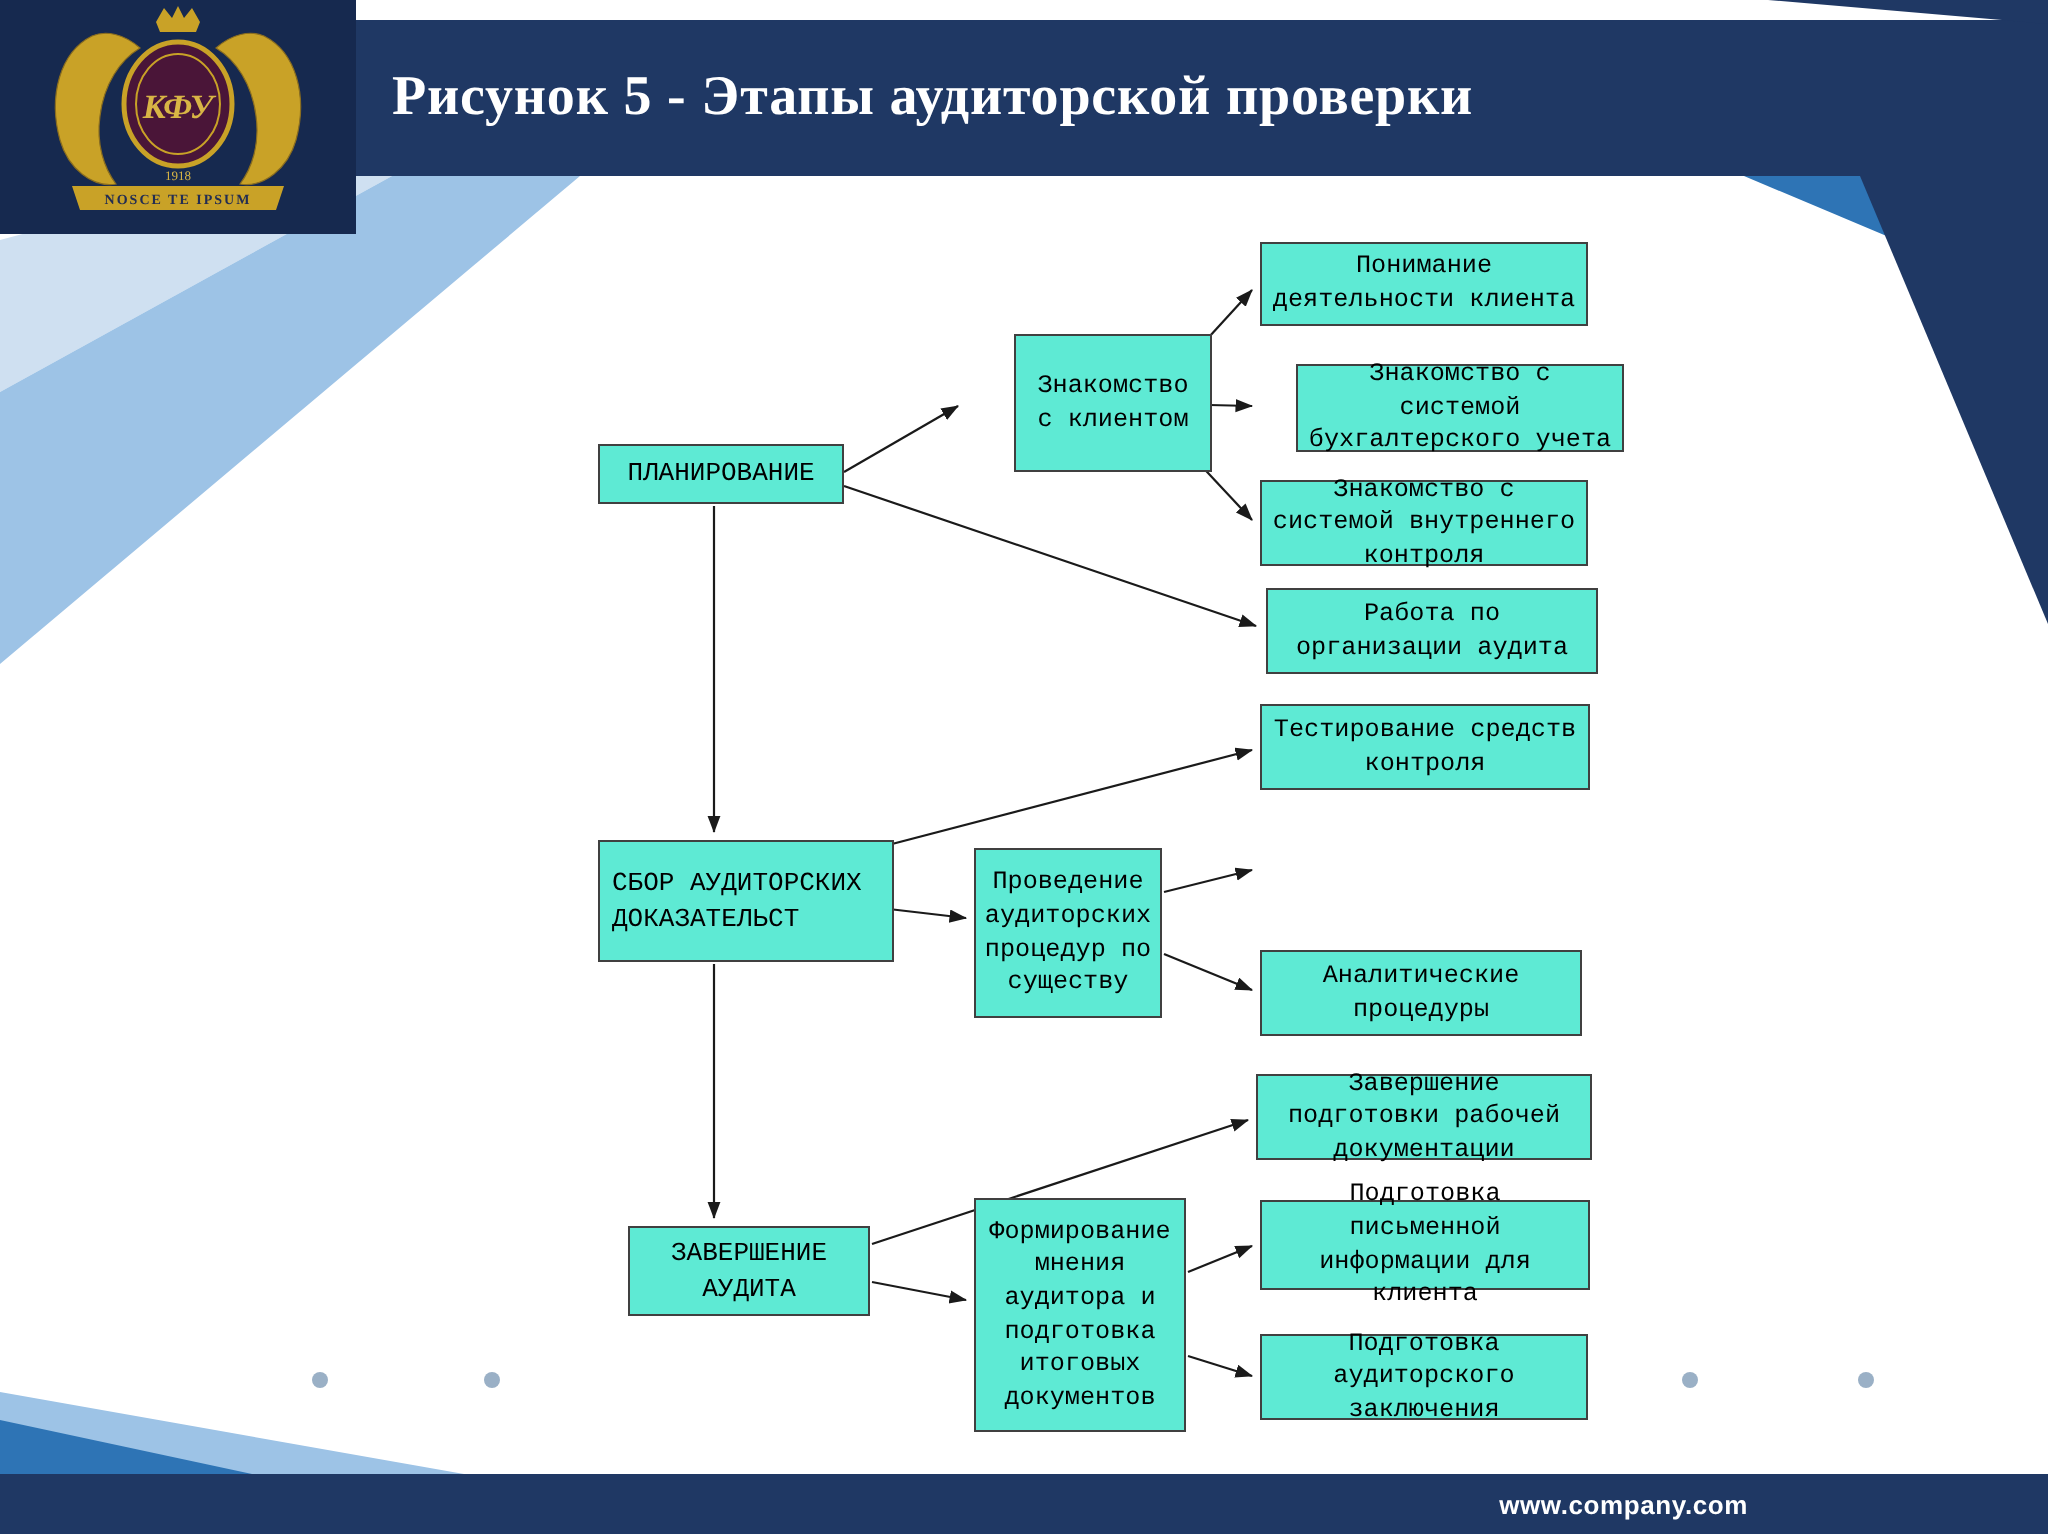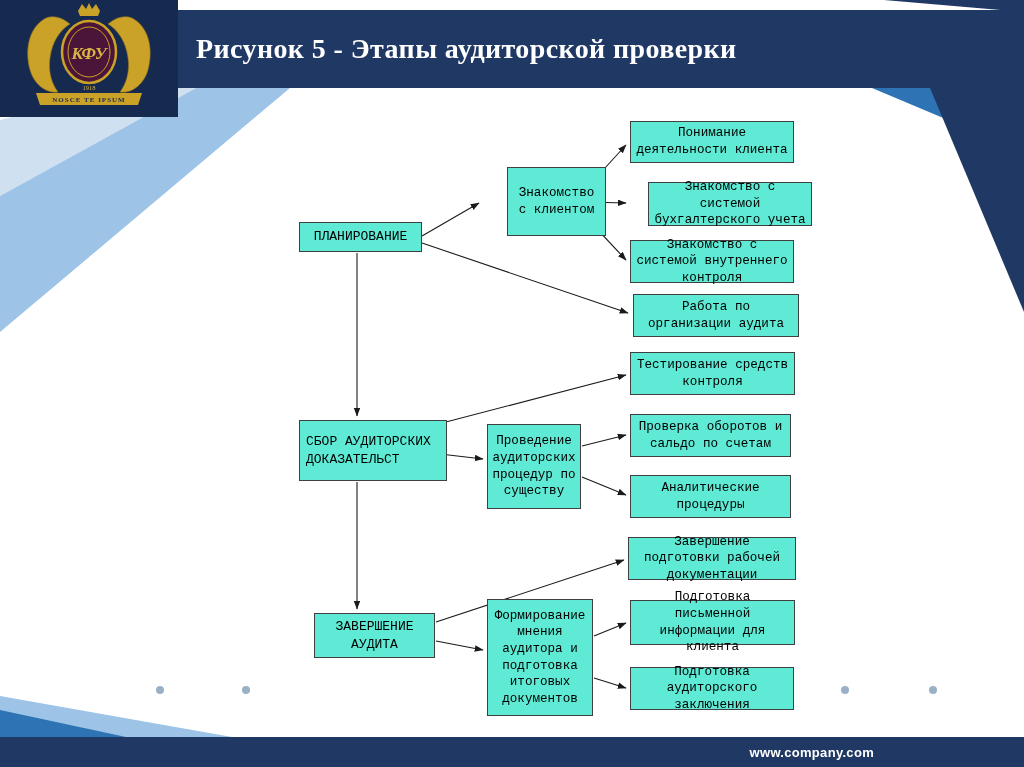--- a/index.html
+++ b/index.html
@@ -117,21 +117,20 @@
 
     <div class="box" style="left:483px; top:167px; width:99px; height:69px;margin-left:24px;">Знакомство с клиентом</div>
     <div class="box" style="left:487px; top:424px; width:94px; height:85px;">Проведение аудиторских процедур по существу</div>
     <div class="box" style="left:487px; top:599px; width:106px; height:117px;">Формирование мнения аудитора и подготовка итоговых документов</div>
 
     <div class="box" style="left:630px; top:121px; width:164px; height:42px;">Понимание деятельности клиента</div>
     <div class="box" style="left:630px; top:182px; width:164px; height:44px;margin-left:18px;">Знакомство с системой бухгалтерского учета</div>
     <div class="box" style="left:630px; top:240px; width:164px; height:43px;">Знакомство с системой внутреннего контроля</div>
     <div class="box" style="left:633px; top:294px; width:166px; height:43px;">Работа по организации аудита</div>
     <div class="box" style="left:630px; top:352px; width:165px; height:43px;">Тестирование средств контроля</div>
-    <div class="box" style="left:630px; top:414px; width:161px; height:43px;">Проверка оборотов и сальдо по счетам</div>
     <div class="box" style="left:630px; top:475px; width:161px; height:43px;">Аналитические процедуры</div>
     <div class="box" style="left:628px; top:537px; width:168px; height:43px;">Завершение подготовки рабочей документации</div>
     <div class="box" style="left:630px; top:600px; width:165px; height:45px;">Подготовка письменной информации для клиента</div>
     <div class="box" style="left:630px; top:667px; width:164px; height:43px;">Подготовка аудиторского заключения</div>
   </div>
 
   <div class="footer-bar">
     <span>www.company.com</span>
   </div>
 

